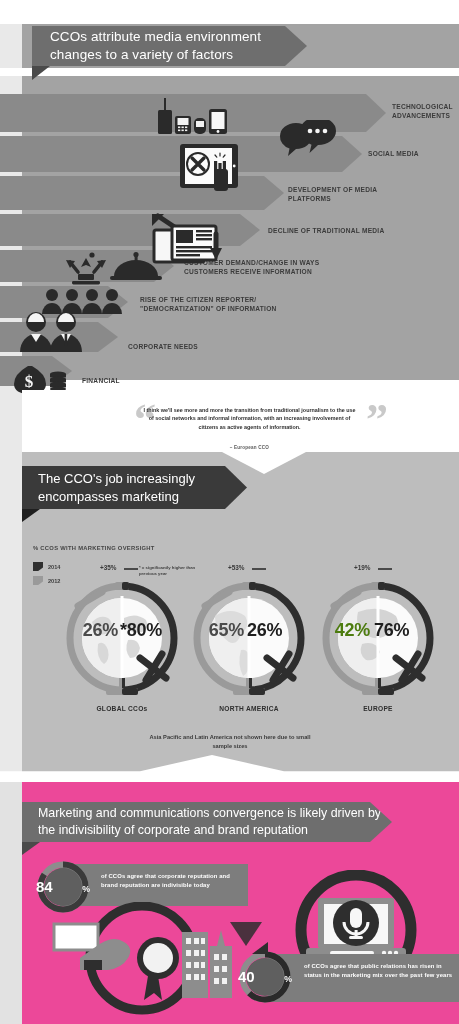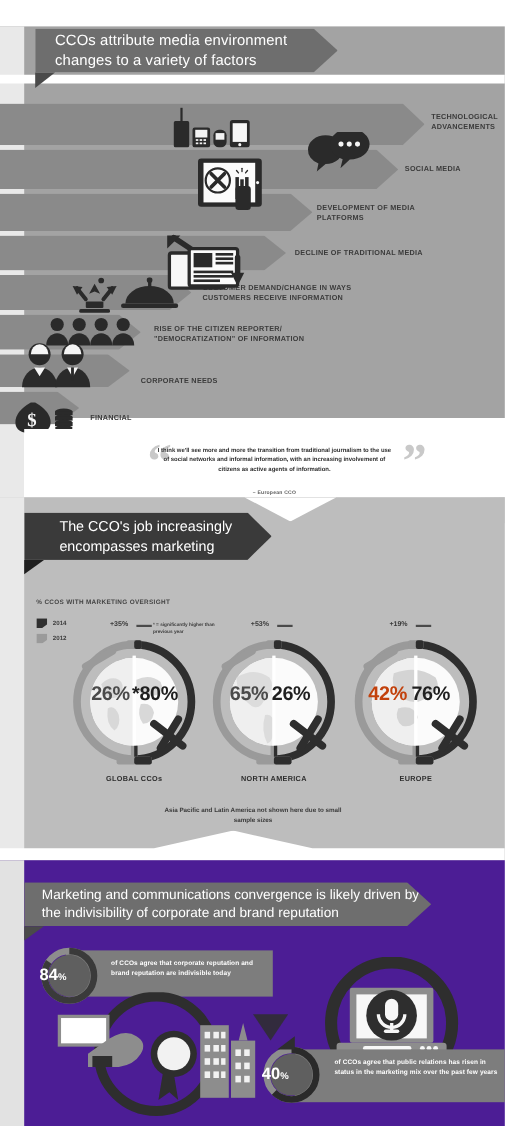--- a/index.html
+++ b/index.html
@@ -106,21 +106,21 @@
     position: absolute; left: 0; top: 0; width: 22px; height: 330px; background: #e9e9e9;
   }
   #sec2-notch {
     position: absolute; left: 222px; top: 0; width: 84px; height: 22px;
     background: #ffffff;
     clip-path: polygon(0 0, 100% 0, 50% 100%);
   }
   #hdr2 {
     position: absolute; left: 22px; top: 14px; width: 225px; height: 43px;
     background: #3a3a3a; color: #ffffff;
-    display: flex; align-items: center; padding-left: 32px;
+    display: flex; align-items: center; padding-left: 16px;
     font-size: 13px; line-height: 1.35;
     clip-path: polygon(0 0, calc(100% - 22px) 0, 100% 50%, calc(100% - 22px) 100%, 0 100%);
   }
   #hdr2drop {
     position: absolute; left: 22px; top: 57px; width: 0; height: 0;
     border-left: 18px solid #1f1f1f; border-bottom: 13px solid transparent;
   }
   #sub2 {
     position: absolute; left: 33px; top: 66px; width: 260px;
     font-size: 7.3px; font-weight: bold; color: #333333;
@@ -160,21 +160,21 @@
   }
   #sec2-bottom-notch {
     position: absolute; left: 0px; top: 755px; width: 459px; height: 27px;
     background: #ffffff;
     clip-path: polygon(0 100%, 0 60%, 140px 60%, 212px 0, 284px 60%, 459px 60%, 459px 100%);
   }
 
   
   #sec3 {
     position: absolute; left: 0; top: 782px; width: 459px; height: 242px;
-    background: #4c1d95;
+    background: #ec4899;
   }
   #sec3 .left-rail3 {
     position: absolute; left: 0; top: 0; width: 22px; height: 242px; background: #e2e2e2;
   }
   #hdr3 {
     position: absolute; left: 22px; top: 20px; width: 370px; height: 40px;
     background: #6e6e6e; color: #ffffff;
     display: flex; align-items: center; padding-left: 16px;
     font-size: 12.4px; line-height: 1.35;
     clip-path: polygon(0 0, calc(100% - 22px) 0, 100% 50%, calc(100% - 22px) 100%, 0 100%);
@@ -186,21 +186,21 @@
   .stat-panel {
     position: absolute; background: #7d7d7d;
   }
   .stat-text {
     position: absolute; color: #ffffff; font-size: 5.9px;
     font-weight: bold; line-height: 1.55; letter-spacing: .1px;
   }
   .donut { position: absolute; }
   .donut-val {
     position: absolute; color: #ffffff; font-weight: bold;
-    display: flex; align-items: baseline; justify-content: flex-start;
+    display: flex; align-items: baseline; justify-content: space-between;
   }
   .pct-sm { font-size: .58em; }
 </style>
 </head>
 <body>
 
 <div id="page">
 
   <div id="sec1">
     <div class="left-rail"></div>
@@ -479,21 +479,21 @@
       <rect x="60" y="4" width="7" height="8" rx="2" fill="#2e2e2e"></rect>
       <rect x="57" y="100" width="6" height="14" fill="#9a9a9a"></rect>
       <rect x="60" y="100" width="3" height="14" fill="#2e2e2e"></rect>
       <rect x="44" y="110" width="32" height="7" rx="2" fill="#9a9a9a"></rect>
       <rect x="60" y="110" width="16" height="7" rx="2" fill="#2e2e2e"></rect>
       <path d="M78 80 L104 100" stroke="#2e2e2e" stroke-width="7" stroke-linecap="round"></path>
       <path d="M100 76 L84 102" stroke="#2e2e2e" stroke-width="7" stroke-linecap="round"></path>
       <path d="M16 28 L40 14" stroke="#9a9a9a" stroke-width="7" stroke-linecap="round"></path>
     </g>
   </svg>
-  <div class="globe-val" style="left:316px; top:620px; width:54px; text-align:right; font-size:18px; color:#c2410c;">42%</div>
+  <div class="globe-val" style="left:316px; top:620px; width:54px; text-align:right; font-size:18px; color:#4d7c0f;">42%</div>
   <div class="globe-val" style="left:374px; top:620px; width:62px; text-align:left; font-size:18px; color:#1f1f1f;">76%</div>
   <div class="globe-caption" style="left:318px; top:705px; width:120px;">EUROPE</div>
 
   <div id="foot2">Asia Pacific and Latin America not shown here due to small sample sizes</div>
   <div id="sec2-bottom-notch"></div>
 
   <div id="sec3">
     <div class="left-rail3"></div>
 
     <div id="hdr3">

